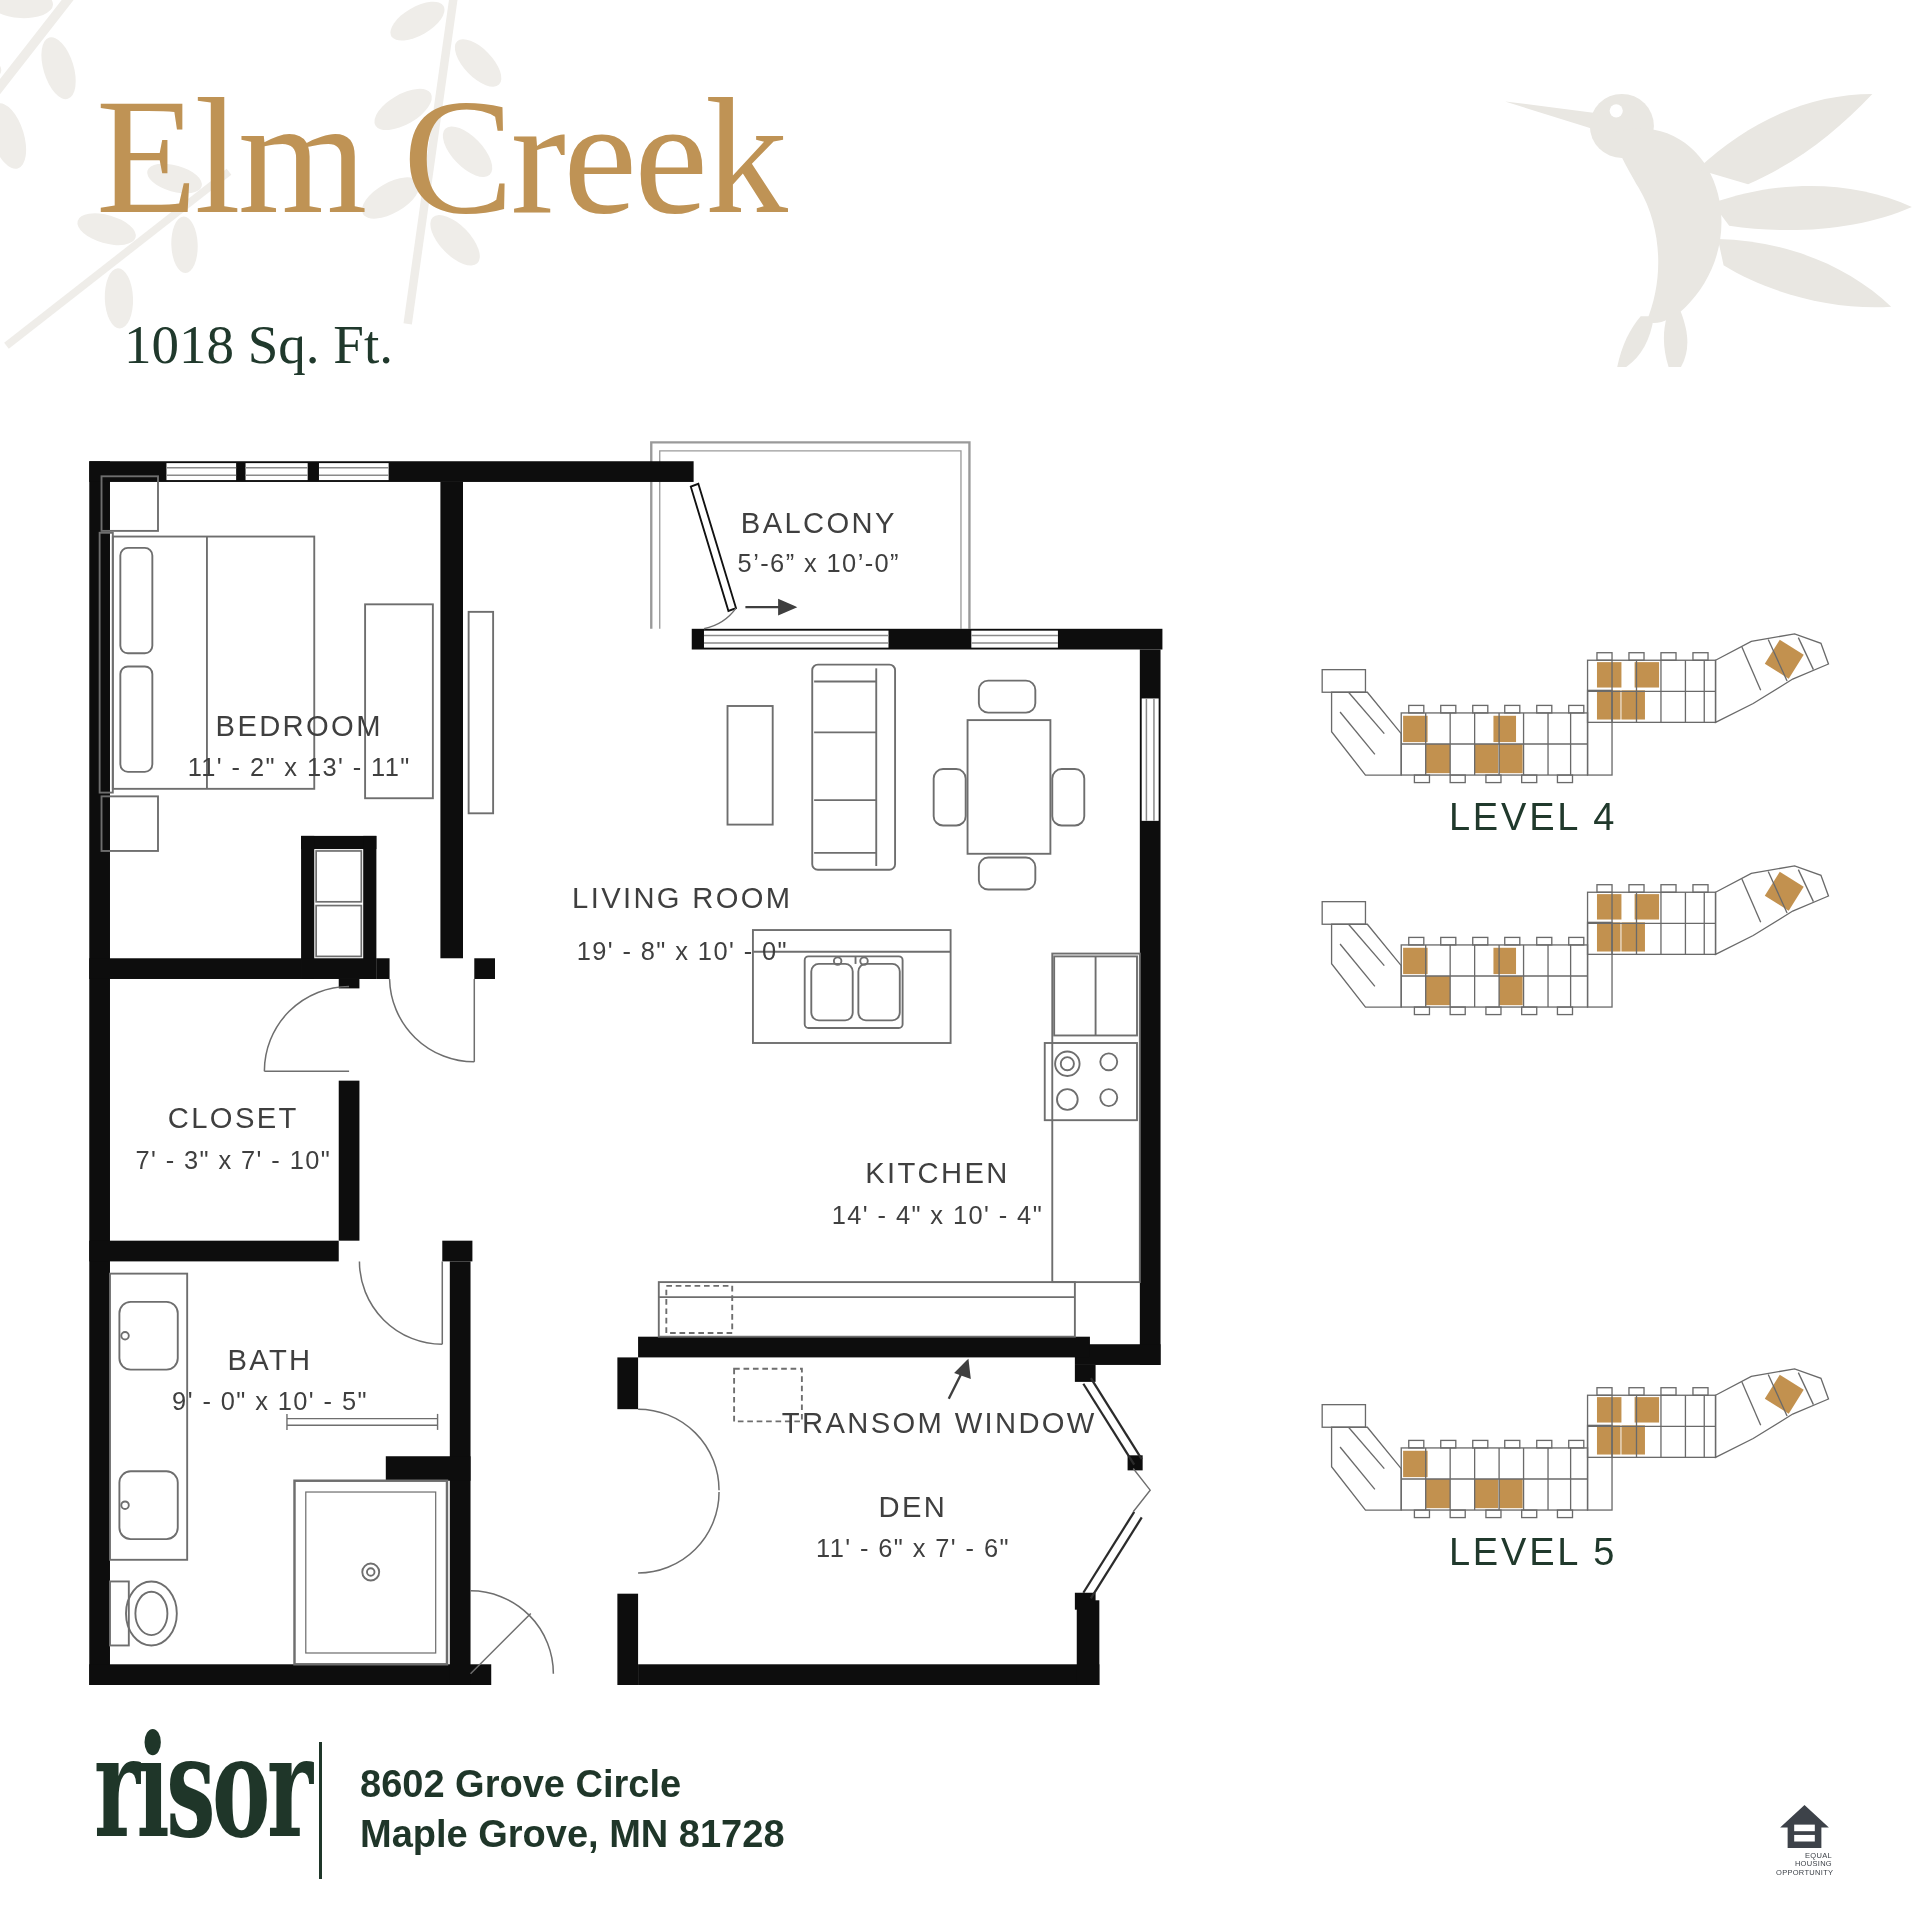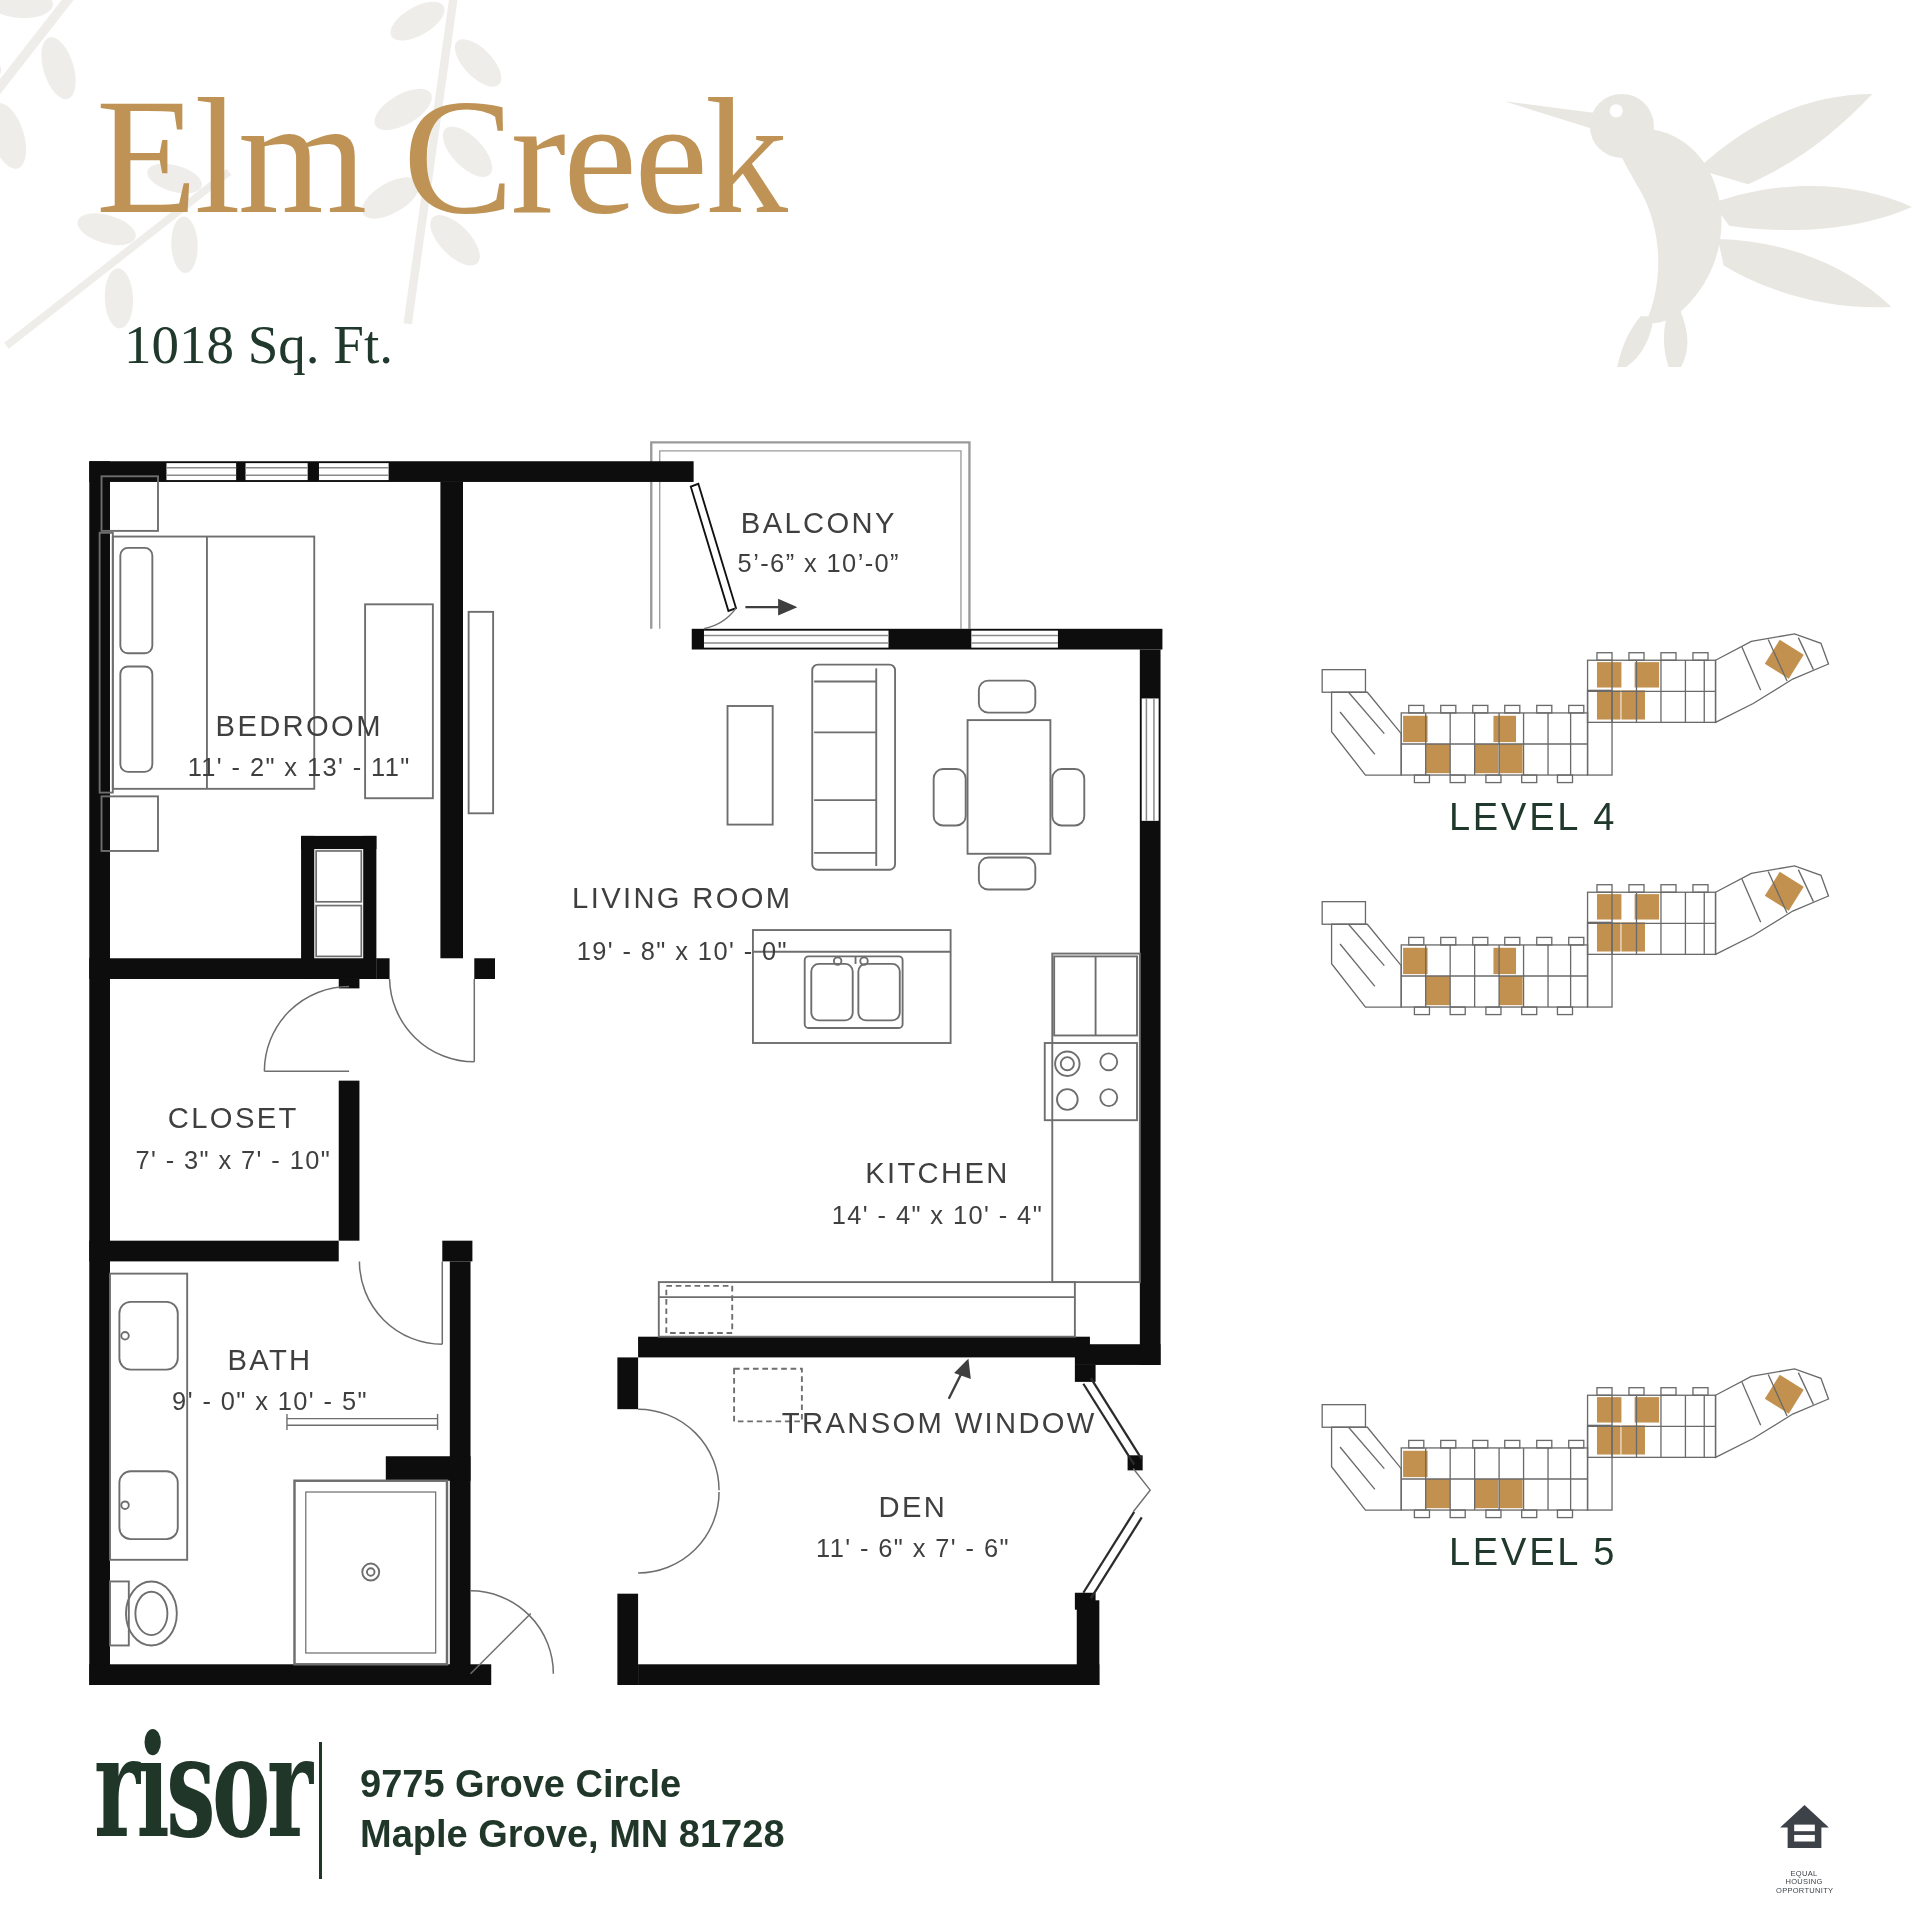--- a/index.html
+++ b/index.html
@@ -27,21 +27,21 @@
                color:#20392c;letter-spacing:2.8px;}
   #bldg-shape *{stroke:#6a6a6a;fill:none;stroke-width:1.4px;}
   
   .brand{position:absolute;left:94px;top:1716px;font-family:"DejaVu Serif",serif;
          font-weight:700;font-size:141px;line-height:1;color:#1f3629;letter-spacing:-5.6px;
          transform:scaleX(.62);transform-origin:left top;}
   .footer-divider{position:absolute;left:319px;top:1742px;width:2.8px;height:137px;background:#1f3629;}
   .address{position:absolute;left:360px;top:1759px;font-size:38px;font-weight:700;
            color:#1f3629;line-height:1.32;}
   .eho{position:absolute;left:1776px;top:1804px;width:56px;text-align:center;}
-  .eho-text{font-size:7.5px;line-height:1.1;color:#3d4249;letter-spacing:0.3px;margin-top:18px;}
+  .eho-text{font-size:7.5px;line-height:1.1;color:#3d4249;letter-spacing:0.3px;margin-top:0;text-align:right;}
 </style>
 </head>
 <body>
 
 <div id="stage">
 
   <svg class="decor" style="left:0;top:0;" width="659" height="433" viewBox="0 0 700 460">
     <g fill="#efede9" stroke="none">
       <g transform="rotate(38 60 20)">
         <rect x="52" y="-60" width="10" height="430"></rect>
@@ -389,21 +389,21 @@
           <rect x="490" y="14" width="30" height="30" fill="#c2914f" transform="rotate(32 505 29)"></rect>
         </g>
         <use href="#bldg-shape"></use>
     </svg>
     <div class="level-label">LEVEL 5</div>
   </div>
 
   <div class="brand">risor</div>
   <div class="footer-divider"></div>
   <div class="address">
-    <div>9775 Grove Circle</div>
+    <div>8602 Grove Circle</div>
     <div>Maple Grove, MN 81728</div>
   </div>
 
   <div class="eho">
     <svg width="51" height="45" viewBox="0 0 54 48">
       <path d="M27,1 L53,25 H45 V47 H9 V25 H1 Z" fill="#3d4249"></path>
       <rect x="16" y="22" width="22" height="7" fill="#ffffff"></rect>
       <rect x="16" y="33" width="22" height="7" fill="#ffffff"></rect>
     </svg>
     <div class="eho-text">

